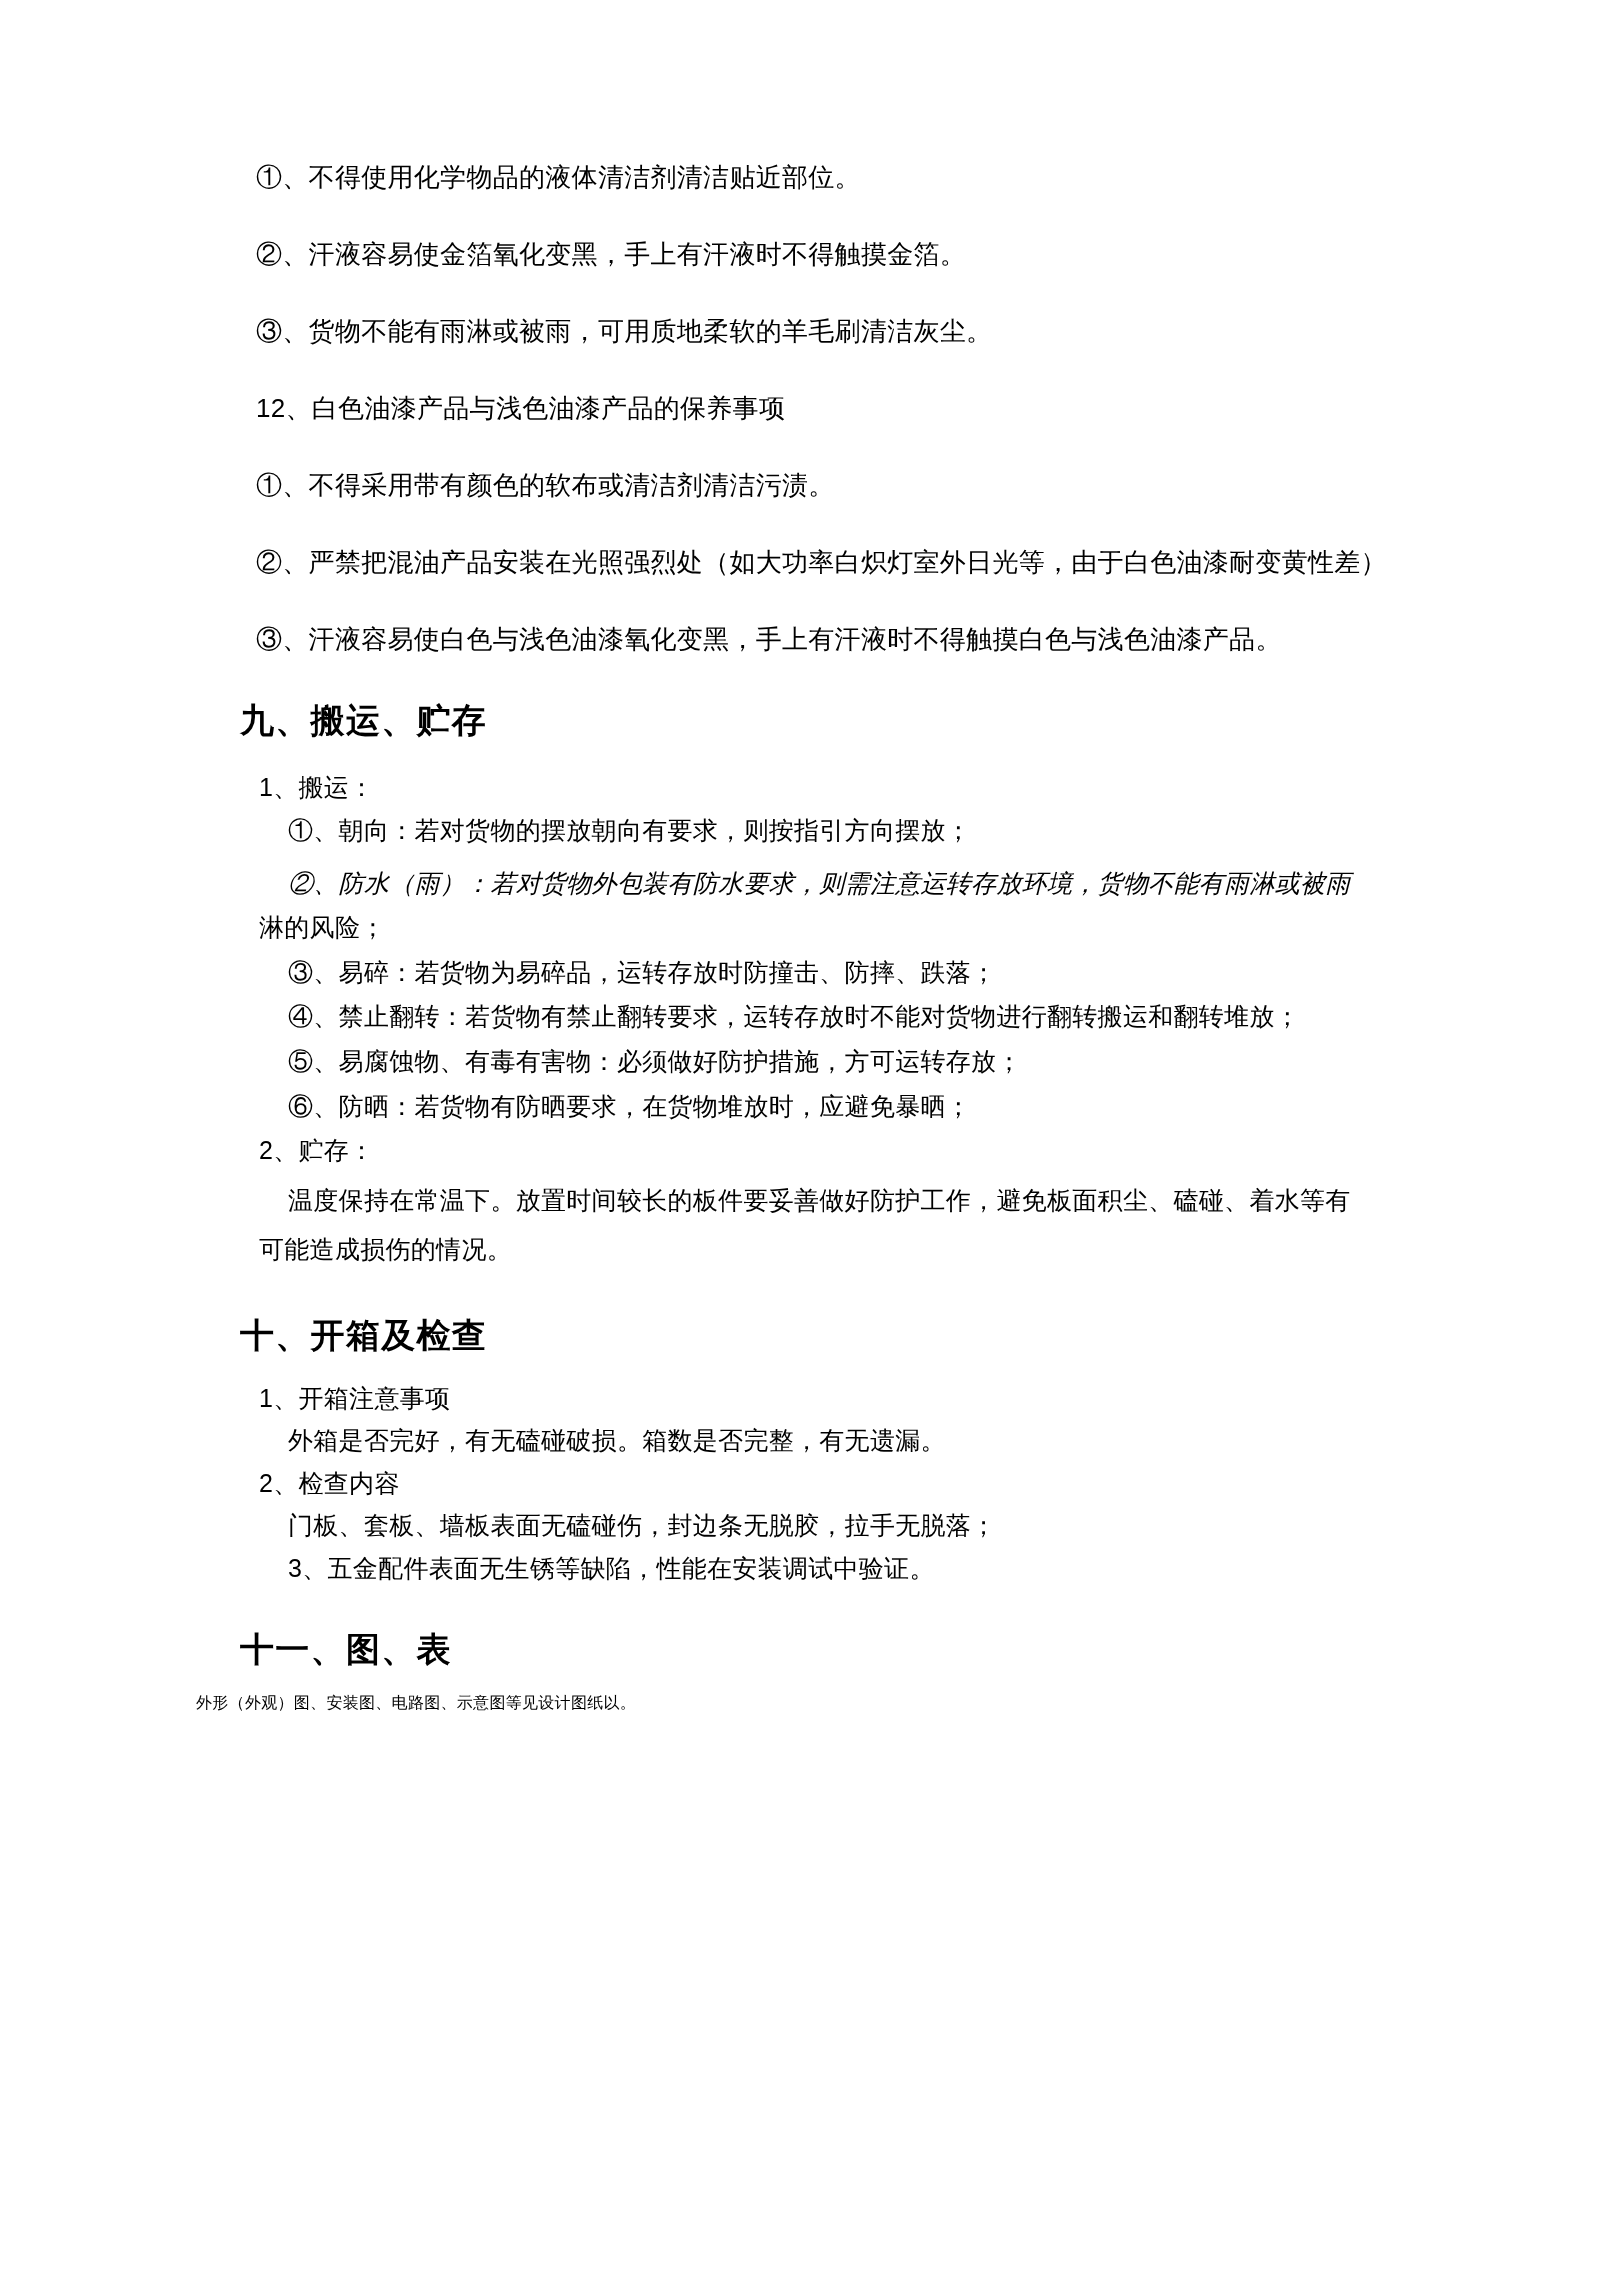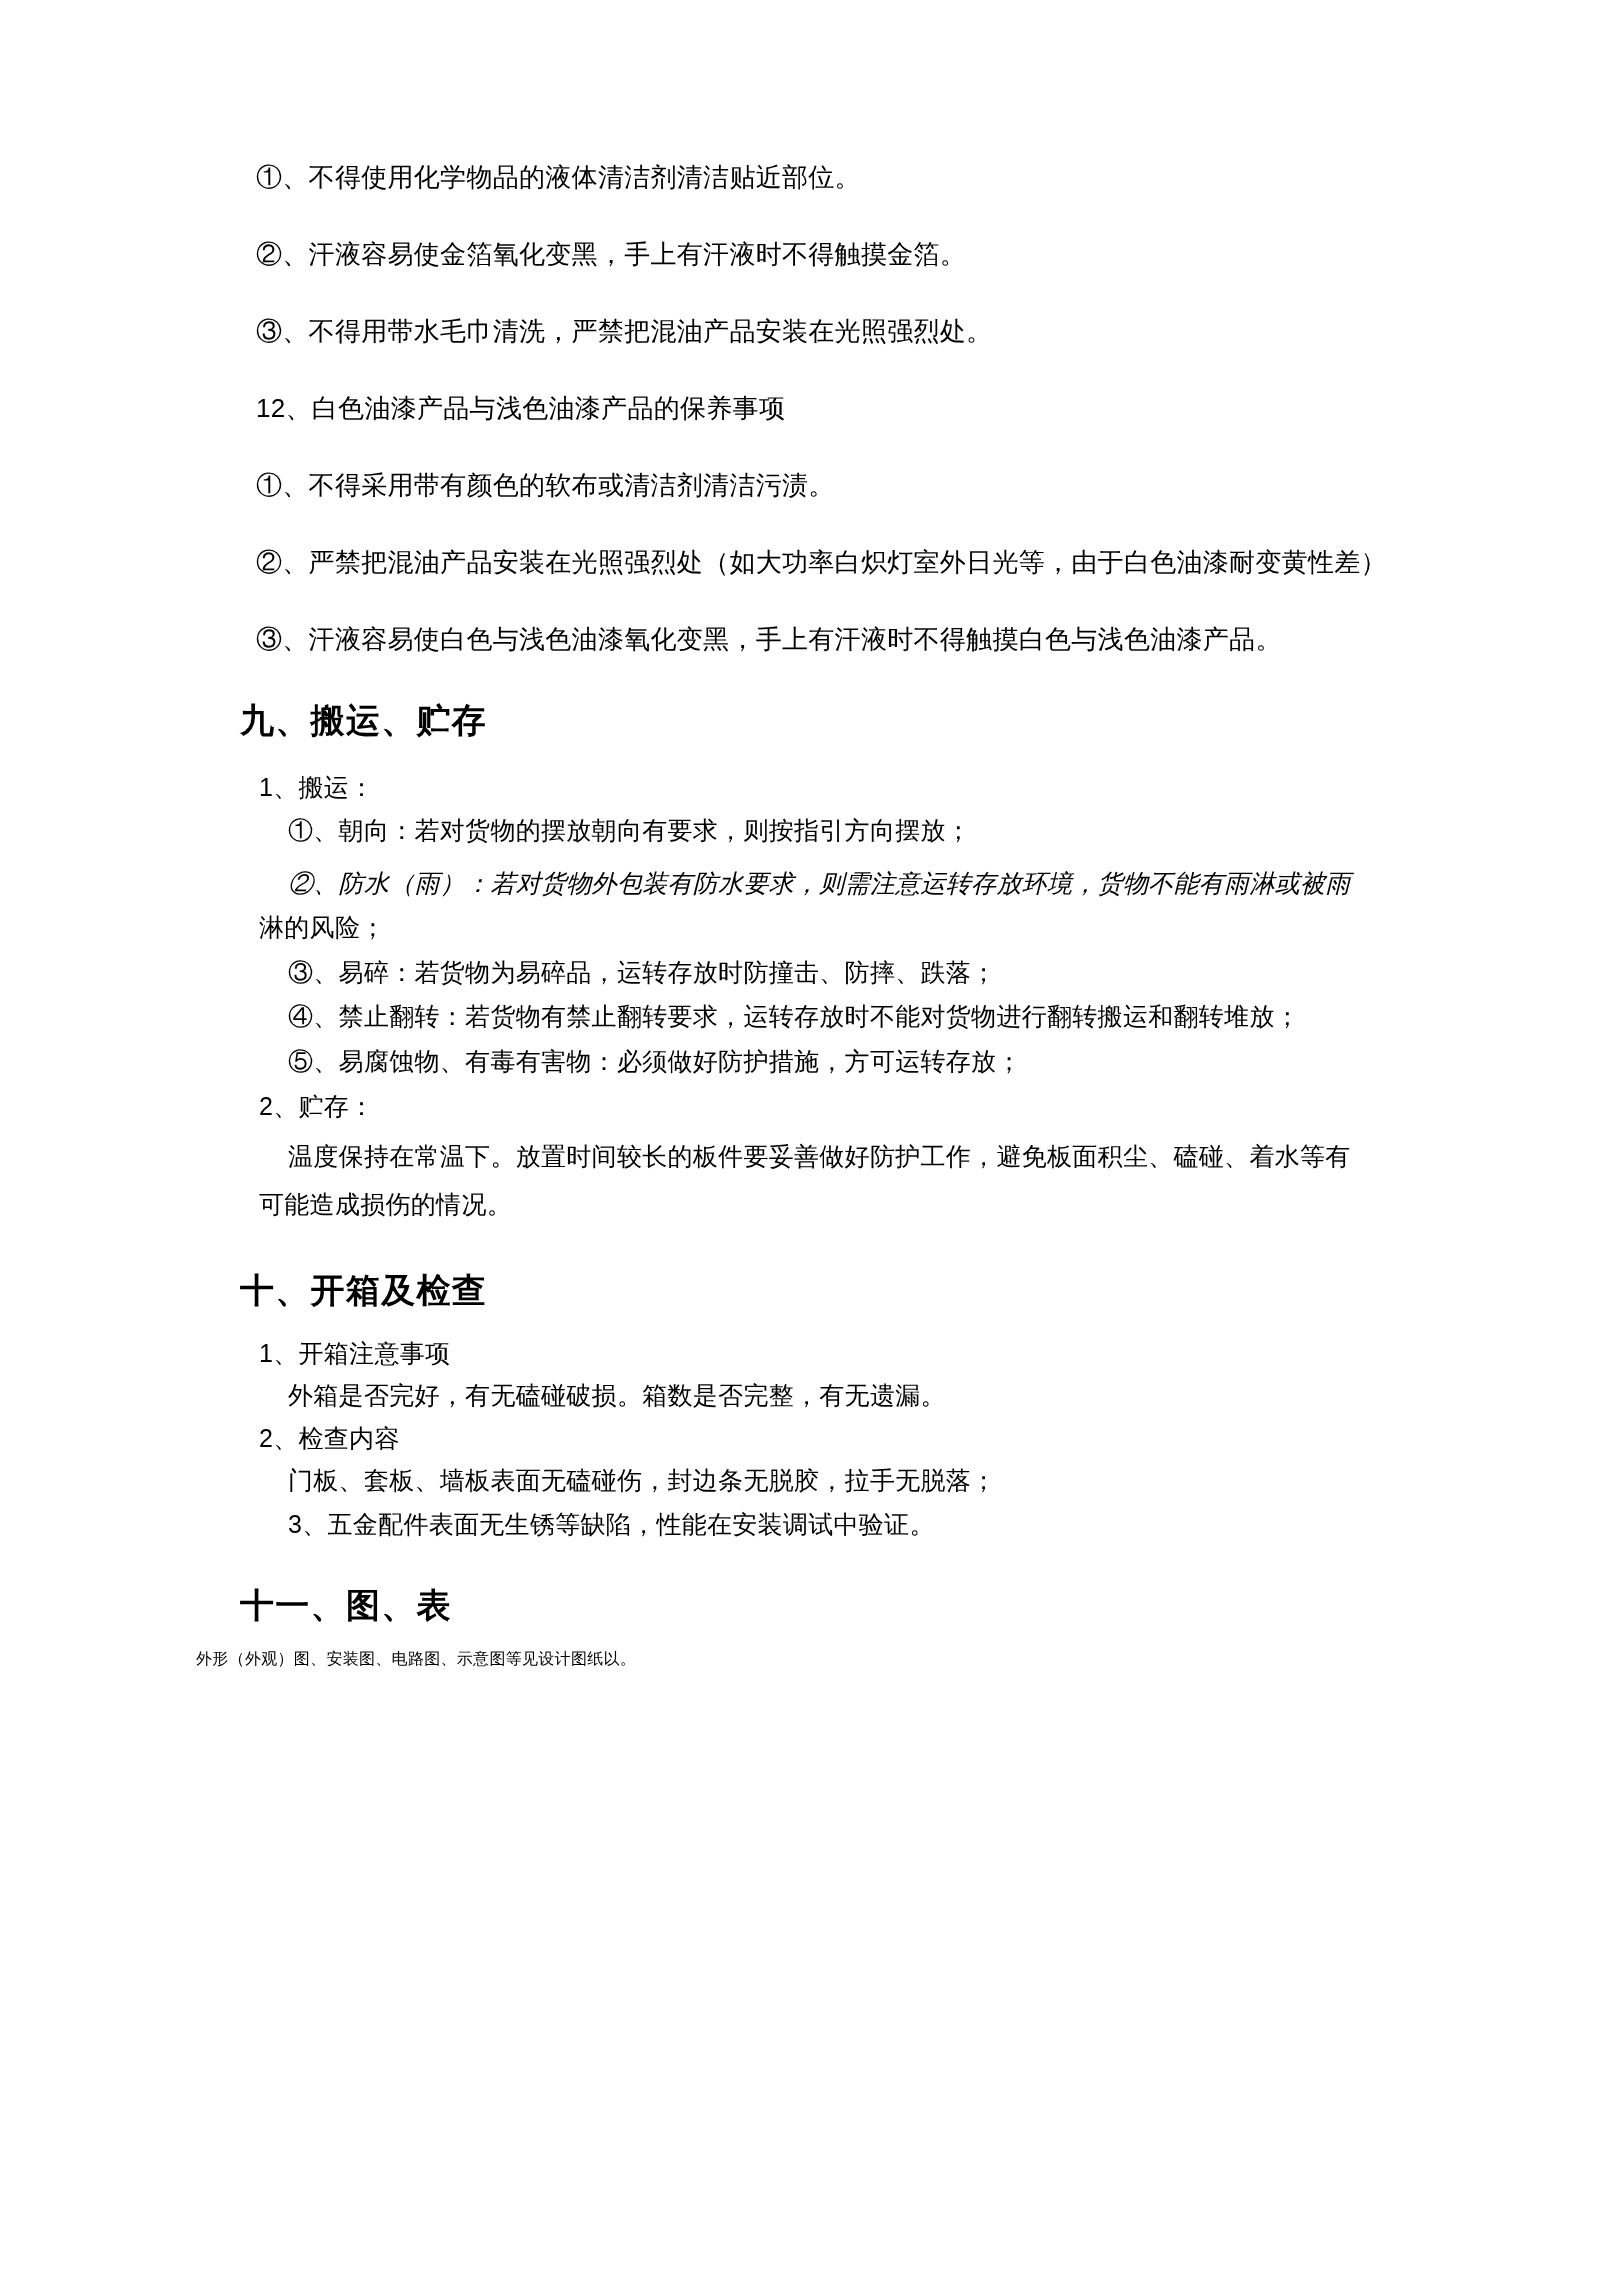--- a/index.html
+++ b/index.html
@@ -93,35 +93,36 @@
   .nowrap { white-space: nowrap; }
 </style>
 </head>
 <body>
 
 <div class="page">
   <div class="doc">
 
     <p class="p-top first nowrap">①、不得使用化学物品的液体清洁剂清洁贴近部位。</p>
     <p class="p-top nowrap">②、汗液容易使金箔氧化变黑，手上有汗液时不得触摸金箔。</p>
-    <p class="p-top nowrap">③、不得用带水毛巾清洗，严禁把混油产品安装在光照强烈处。</p>
+    <p class="p-top nowrap">③、货物不能有雨淋或被雨，可用质地柔软的羊毛刷清洁灰尘。</p>
     <p class="p-top nowrap">12、白色油漆产品与浅色油漆产品的保养事项</p>
     <p class="p-top nowrap">①、不得采用带有颜色的软布或清洁剂清洁污渍。</p>
     <p class="p-top nowrap">②、严禁把混油产品安装在光照强烈处（如大功率白炽灯室外日光等，由于白色油漆耐变黄性差）</p>
     <p class="p-top nowrap">③、汗液容易使白色与浅色油漆氧化变黑，手上有汗液时不得触摸白色与浅色油漆产品。</p>
 
     <h2 class="h-sec sec9">九、搬运、贮存</h2>
 
     <p class="l1">1、搬运：</p>
     <p class="l2 nowrap">①、朝向：若对货物的摆放朝向有要求，则按指引方向摆放；</p>
     <p class="l2 wrap nowrap">②、防水（雨）：若对货物外包装有防水要求，则需注意运转存放环境，货物不能有雨淋或被雨</p>
     <p class="l2-cont nowrap">淋的风险；</p>
     <p class="l2 nowrap">③、易碎：若货物为易碎品，运转存放时防撞击、防摔、跌落；</p>
     <p class="l2 nowrap">④、禁止翻转：若货物有禁止翻转要求，运转存放时不能对货物进行翻转搬运和翻转堆放；</p>
     <p class="l2 nowrap">⑤、易腐蚀物、有毒有害物：必须做好防护措施，方可运转存放；</p>
+    <p class="l2 nowrap">⑥、防晒：若货物有防晒要求，在货物堆放时，应避免暴晒；</p>
 
     <p class="l1 tight">2、贮存：</p>
     <p class="body-p wide nowrap">温度保持在常温下。放置时间较长的板件要妥善做好防护工作，避免板面积尘、磕碰、着水等有</p>
     <p class="body-cont nowrap">可能造成损伤的情况。</p>
 
     <h2 class="h-sec sec10">十、开箱及检查</h2>
 
     <p class="l1 tight">1、开箱注意事项</p>
     <p class="body-p nowrap">外箱是否完好，有无磕碰破损。箱数是否完整，有无遗漏。</p>
     <p class="l1 tight">2、检查内容</p>

